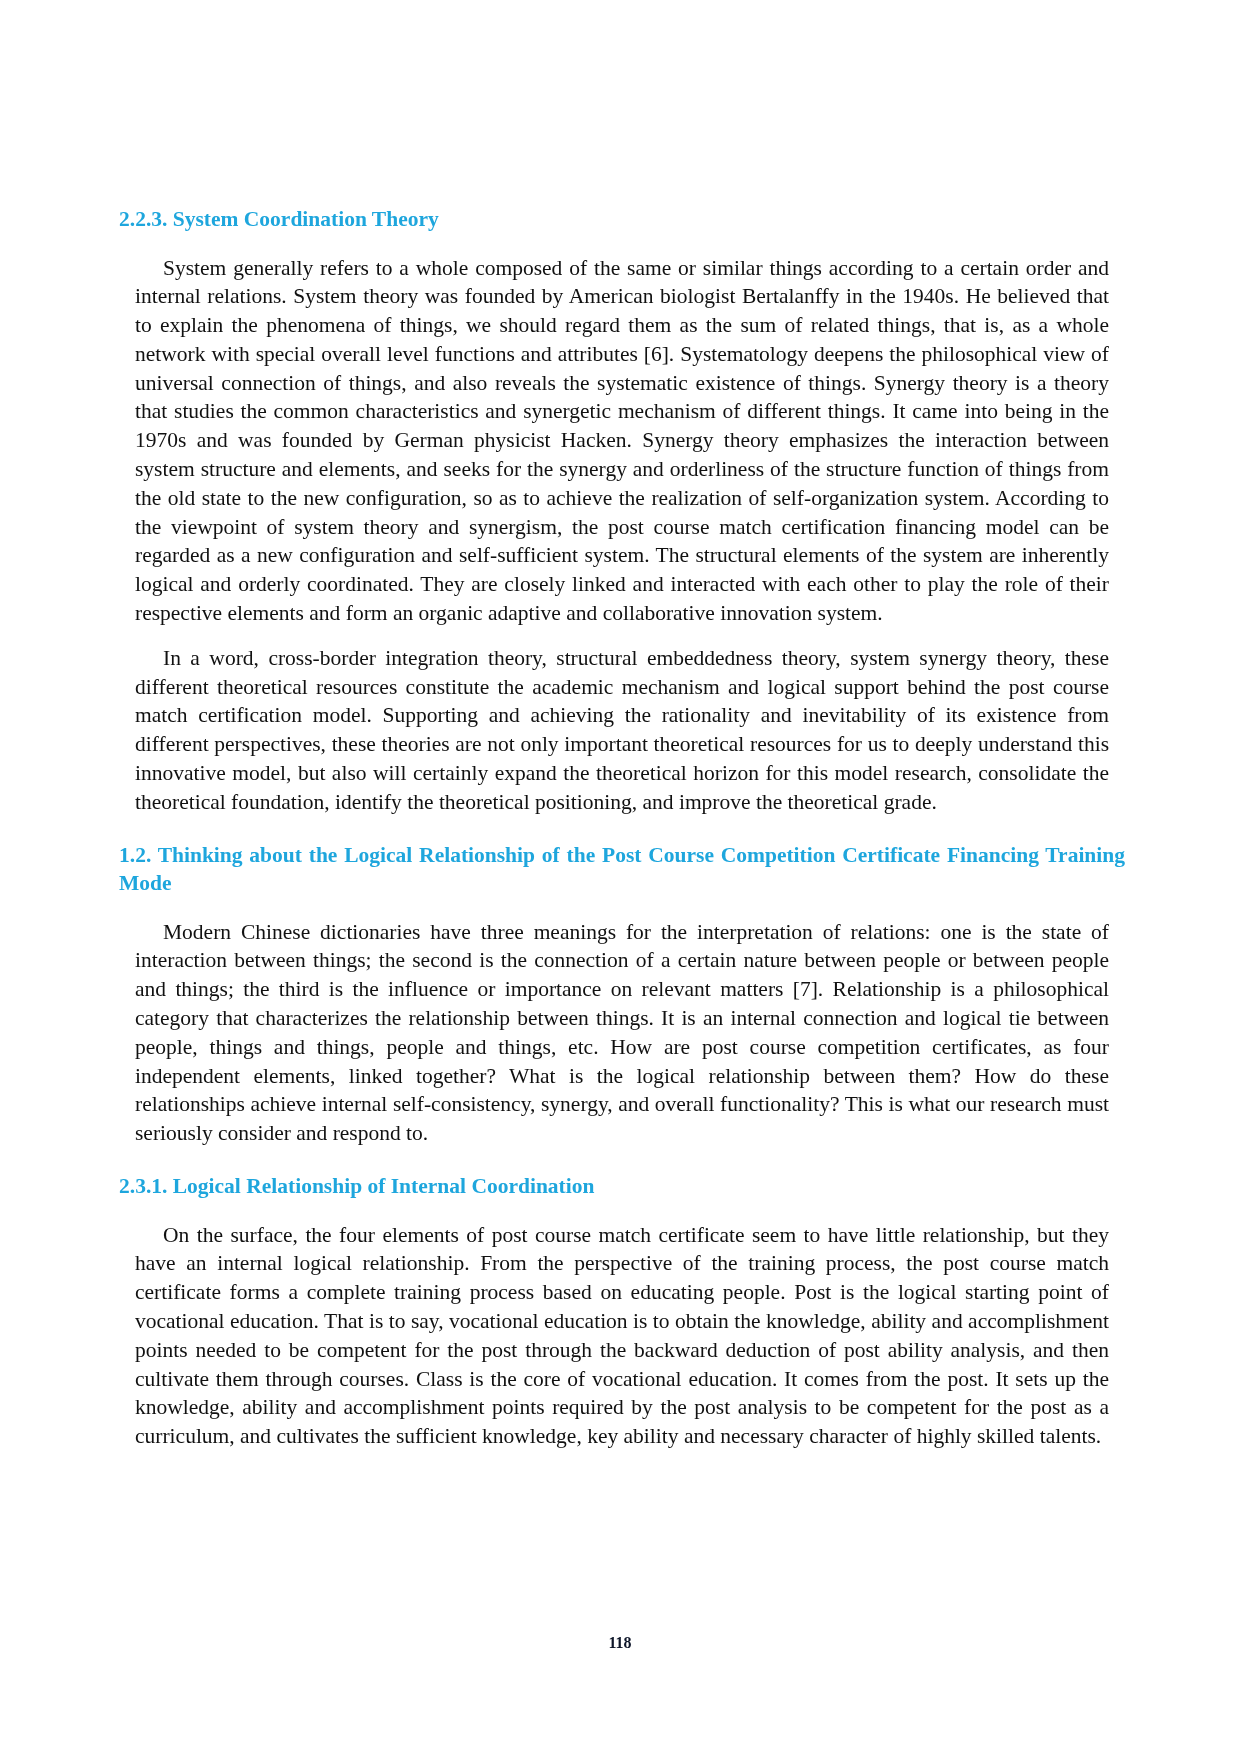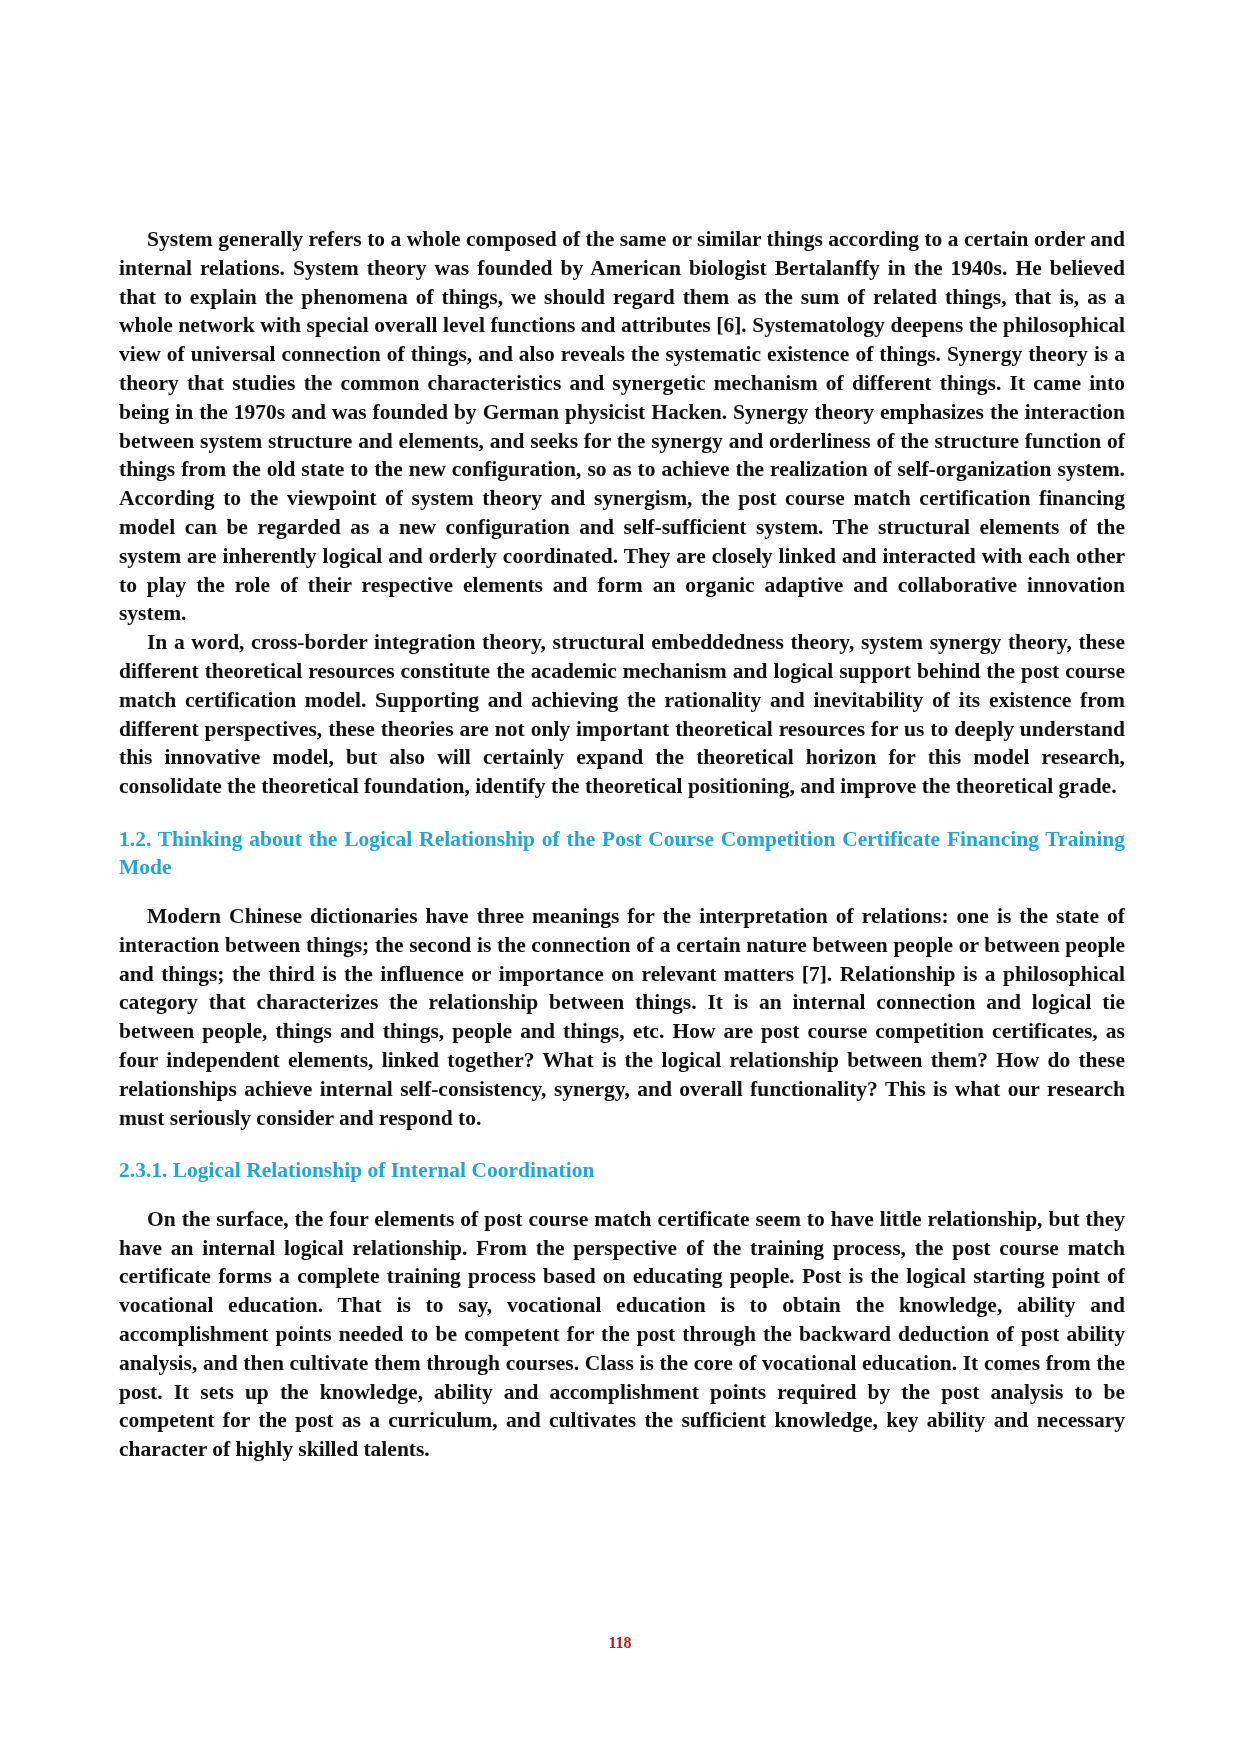--- a/index.html
+++ b/index.html
@@ -7,34 +7,35 @@
   .page {
     position: absolute; left: 119px; top: 205px; width: 1006px;
     font-family: "Liberation Serif", serif; color: #111111;
   }
   .h {
     font-family: "Liberation Serif", serif; font-weight: bold;
     color: #1ea6dd; font-size: 21.5px; line-height: 28.5px; margin: 0;
     text-align: justify; text-align-last: left;
   }
   .p {
-    font-size: 21.5px; line-height: 28.8px; margin: 0;
-    text-align: justify; text-indent: 28px; font-weight: bold;
+    font-size: 21.5px; line-height: 28.8px; margin: 16px;
+    text-align: justify; text-indent: 28px;
   }
   .gap-after-h { margin-top: 20px; }
   .gap-before-h { margin-top: 24px; }
   .footer {
     position: absolute; left: 0; width: 1240px; top: 1634px; text-align: center;
-    font-family: "Liberation Serif", serif; font-weight: bold; font-size: 16px; color: #b91c1c;
+    font-family: "Liberation Serif", serif; font-weight: bold; font-size: 16px; color: #0f172a;
   }
 </style>
 </head>
 <body>
 
 <div class="page">
+  <h3 class="h">2.2.3. System Coordination Theory</h3>
   <p class="p gap-after-h">System generally refers to a whole composed of the same or similar things according to a certain order and internal relations. System theory was founded by American biologist Bertalanffy in the 1940s. He believed that to explain the phenomena of things, we should regard them as the sum of related things, that is, as a whole network with special overall level functions and attributes [6]. Systematology deepens the philosophical view of universal connection of things, and also reveals the systematic existence of things. Synergy theory is a theory that studies the common characteristics and synergetic mechanism of different things. It came into being in the 1970s and was founded by German physicist Hacken. Synergy theory emphasizes the interaction between system structure and elements, and seeks for the synergy and orderliness of the structure function of things from the old state to the new configuration, so as to achieve the realization of self-organization system. According to the viewpoint of system theory and synergism, the post course match certification financing model can be regarded as a new configuration and self-sufficient system. The structural elements of the system are inherently logical and orderly coordinated. They are closely linked and interacted with each other to play the role of their respective elements and form an organic adaptive and collaborative innovation system.</p>
   <p class="p">In a word, cross-border integration theory, structural embeddedness theory, system synergy theory, these different theoretical resources constitute the academic mechanism and logical support behind the post course match certification model. Supporting and achieving the rationality and inevitability of its existence from different perspectives, these theories are not only important theoretical resources for us to deeply understand this innovative model, but also will certainly expand the theoretical horizon for this model research, consolidate the theoretical foundation, identify the theoretical positioning, and improve the theoretical grade.</p>
 
   <h3 class="h gap-before-h">1.2. Thinking about the Logical Relationship of the Post Course Competition Certificate Financing Training Mode</h3>
   <p class="p gap-after-h">Modern Chinese dictionaries have three meanings for the interpretation of relations: one is the state of interaction between things; the second is the connection of a certain nature between people or between people and things; the third is the influence or importance on relevant matters [7]. Relationship is a philosophical category that characterizes the relationship between things. It is an internal connection and logical tie between people, things and things, people and things, etc. How are post course competition certificates, as four independent elements, linked together? What is the logical relationship between them? How do these relationships achieve internal self-consistency, synergy, and overall functionality? This is what our research must seriously consider and respond to.</p>
 
   <h3 class="h gap-before-h">2.3.1. Logical Relationship of Internal Coordination</h3>
   <p class="p gap-after-h">On the surface, the four elements of post course match certificate seem to have little relationship, but they have an internal logical relationship. From the perspective of the training process, the post course match certificate forms a complete training process based on educating people. Post is the logical starting point of vocational education. That is to say, vocational education is to obtain the knowledge, ability and accomplishment points needed to be competent for the post through the backward deduction of post ability analysis, and then cultivate them through courses. Class is the core of vocational education. It comes from the post. It sets up the knowledge, ability and accomplishment points required by the post analysis to be competent for the post as a curriculum, and cultivates the sufficient knowledge, key ability and necessary character of highly skilled talents.</p>
 </div>
 

